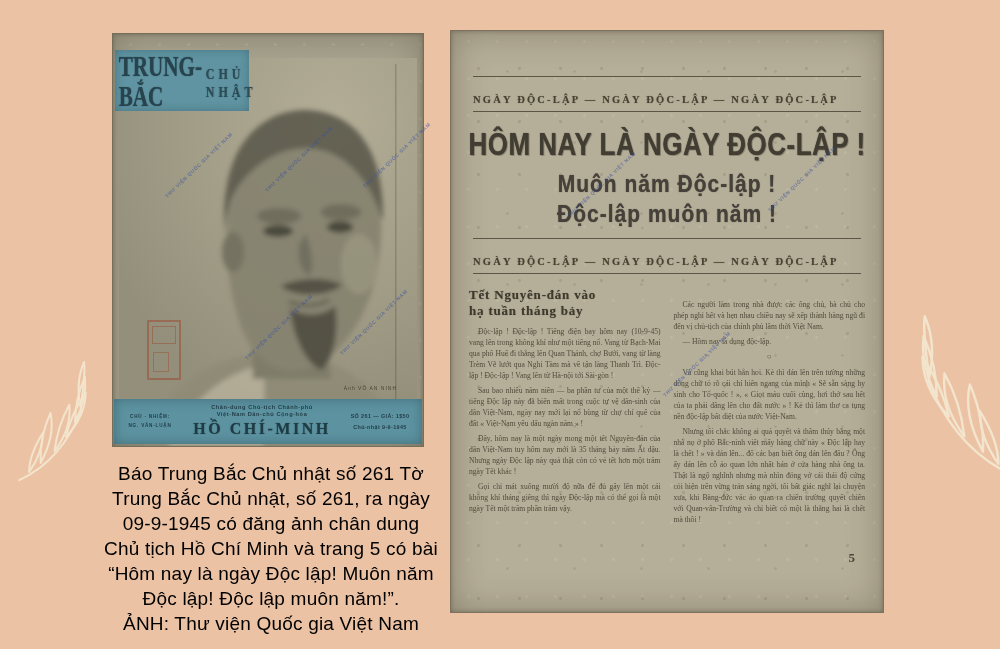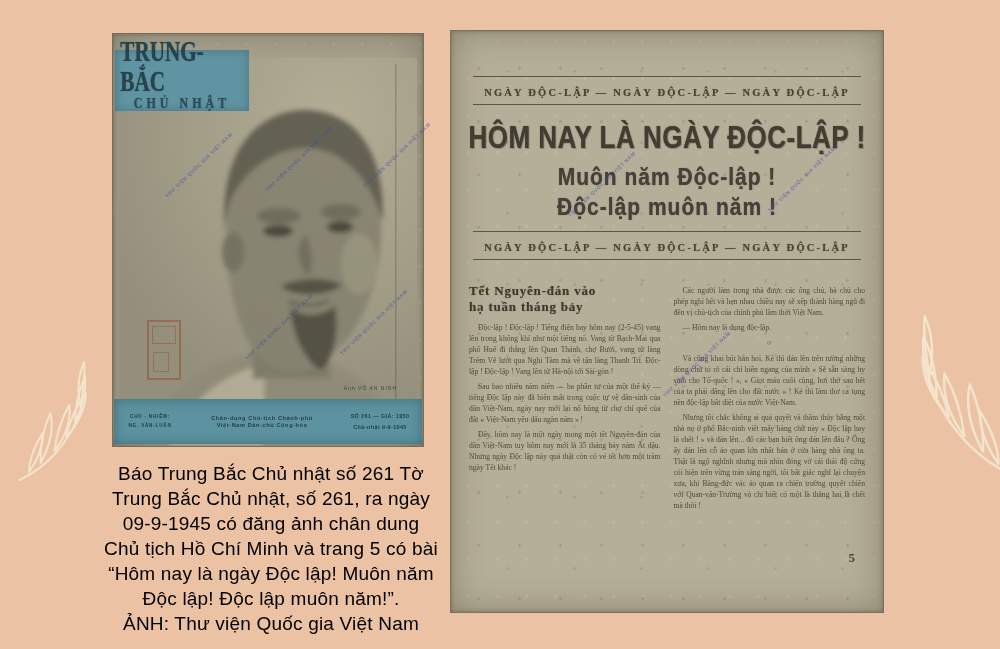--- a/index.html
+++ b/index.html
@@ -25,21 +25,21 @@
     border:1px solid rgba(75,68,50,.55);
   }
   #left-page{left:112px;top:33px;width:310px;height:412px;background-color:#a8a38e;}
   #right-page{left:450px;top:30px;width:432px;height:581px;}
 
   
   .masthead{
     position:absolute;left:2px;top:16px;width:134px;height:61px;
     background:#6094a2;
     box-shadow:inset 0 0 10px rgba(30,60,70,.35);
-    display:flex;flex-direction:column;align-items:center;justify-content:flex-end;
+    display:flex;flex-direction:row;align-items:center;justify-content:flex-start;
     z-index:4;
   }
   .masthead .mh-title{
     font-family:"Liberation Serif", serif;font-weight:bold;font-size:23px;
     transform:scaleY(1.32) scaleX(.92);color:#27434d;letter-spacing:0px;line-height:1;
     text-shadow:0 0 1px rgba(30,60,70,.8);
   }
   .masthead .mh-sub{
     margin-top:7px;font-family:"Liberation Serif", serif;font-weight:bold;font-size:12px;
     letter-spacing:4px;color:#2d4c57;transform:scaleY(1.15);
@@ -86,21 +86,21 @@
   
   .caption{
     position:absolute;left:74px;top:461px;width:394px;
     text-align:center;white-space:pre-line;
     color:#000000;font-size:19px;line-height:1.32;letter-spacing:.2px;
   }
   
   .banner-row{
     margin:0 22px;border-top:1.5px solid rgba(70,64,50,.8);
     border-bottom:1.5px solid rgba(70,64,50,.8);
-    padding:5px 0 4px;text-align:center;
+    padding:12px 0 4px;
   }
   .banner-top{margin-top:45px;}
   .banner-bottom{margin-top:12px;}
   .banner-text{
     font-family:"Liberation Serif", serif;font-weight:bold;font-size:10.5px;
     letter-spacing:2.2px;color:#474234;white-space:nowrap;
     text-shadow:0 0 1px rgba(70,64,50,.5);
   }
   .headline{
     margin-top:17px;text-align:center;color:#413d32;
@@ -118,21 +118,21 @@
   .subhead-2{margin-top:6px;}
   
   .columns{
     margin:11px 18px 0;display:flex;gap:13px;
     font-family:"Liberation Serif", serif;color:#504b3c;
   }
   .col{flex:1;font-size:7.6px;line-height:1.45;text-align:justify;}
   .col p{margin:0 0 4px;text-indent:9px;}
   .col-heading{
     font-weight:bold;font-size:13px;line-height:1.25;letter-spacing:.8px;
-    color:#3d392d;margin:12px 0 6px;white-space:pre-line;text-indent:0;
+    color:#3d392d;margin:2px 0 6px;white-space:pre-line;text-indent:0;
     text-shadow:0 0 1px rgba(60,55,45,.5);
   }
   .col .lead-space{margin-top:14px;}
   .circle-divider{text-align:center;font-size:8px;margin:3px 0 4px;color:#504b3c;}
   .page-number{
     position:absolute;right:28px;bottom:46px;
     font-family:"Liberation Serif", serif;font-size:13px;font-weight:bold;color:#4c473a;
   }
 </style>
 </head>
@@ -227,20 +227,21 @@
   <div class="stamp"></div>
 
   <div class="photo-credit">Ảnh VÕ AN NINH</div>
 
   <div class="cover-band">
     <div class="band-left" style="white-space:pre-line;">CHỦ - NHIỆM:
 NG. VĂN-LUẬN</div>
     <div class="band-center">
       <div class="band-caption">Chân-dung Chủ-tịch Chánh-phủ
 Việt-Nam  Dân-chủ  Cộng-hòa</div>
+      <div class="band-name">HỒ CHÍ-MINH</div>
     </div>
     <div class="band-right" style="white-space:pre-line;">SỐ 261 — GIÁ: 1$50
 Chủ-nhật 9-9-1945</div>
   </div>
 </div>
 
 <div class="caption">Báo Trung Bắc Chủ nhật số 261 Tờ
 Trung Bắc Chủ nhật, số 261, ra ngày
 09-9-1945 có đăng ảnh chân dung
 Chủ tịch Hồ Chí Minh và trang 5 có bài
@@ -263,23 +264,24 @@
   <div class="subhead subhead-2">Độc-lập muôn năm !</div>
 
   <div class="banner-row banner-bottom">
     <span class="banner-text">NGÀY ĐỘC-LẬP — NGÀY ĐỘC-LẬP — NGÀY ĐỘC-LẬP</span>
   </div>
 
   <div class="columns">
     <div class="col">
       <div class="col-heading">Tết Nguyên-đán vào
 hạ tuần tháng bảy</div>
-      <p>Độc-lập ! Độc-lập ! Tiếng điện bay hôm nay (2-5-45) vang lên trong không khí như một tiếng nổ. Vang từ Bạch-Mai qua phố Huế đi thẳng lên Quan Thánh, chợ Bưởi, vang từ làng Trèm Vẽ lướt qua Nghi Tàm mà về tận làng Thanh Trì. Độc-lập ! Độc-lập ! Vang lên từ Hà-nội tới Sài-gòn !</p>
+      <p>Độc-lập ! Độc-lập ! Tiếng điện bay hôm nay (10-9-45) vang lên trong không khí như một tiếng nổ. Vang từ Bạch-Mai qua phố Huế đi thẳng lên Quan Thánh, chợ Bưởi, vang từ làng Trèm Vẽ lướt qua Nghi Tàm mà về tận làng Thanh Trì. Độc-lập ! Độc-lập ! Vang lên từ Hà-nội tới Sài-gòn !</p>
       <p>Sau bao nhiêu năm niên — ba phần tư của một thế kỷ — tiếng Độc lập này đã biến mất trong cuộc tự vệ dân-sinh của dân Việt-Nam, ngày nay mới lại nổ bùng từ chợ chí quê của đất « Việt-Nam yêu dấu ngàn năm » !</p>
       <p>Đây, hôm nay là một ngày mong một tết Nguyên-đán của dân Việt-Nam tuy hôm nay mới là 35 tháng bảy năm Ất dậu. Nhưng ngày Độc lập này quả thật còn có vẻ tết hơn một trăm ngày Tết khác !</p>
+      <p>Gọi chỉ mát xuống mười độ nữa để đủ gây lên một cái không khí tháng giêng thì ngày Độc-lập mà có thể gọi là một ngày Tết một trăm phần trăm vậy.</p>
     </div>
     <div class="col">
       <p class="lead-space">Các người làm trong nhà được các ông chủ, bà chủ cho phép nghỉ hết và hẹn nhau chiều nay sẽ xếp thành hàng ngũ đi đến vị chủ-tịch của chính phủ lâm thời Việt Nam.</p>
       <p>— Hôm nay là dụng độc-lập.</p>
       <div class="circle-divider">○</div>
       <p>Và cũng khai bút hẳn hoi. Kẻ thì dán lên trên tường những dòng chữ tỏ rõ cái chí hiên ngang của mình « Sẽ sẵn sàng hy sinh cho Tổ-quốc ! », « Giọt máu cuối cùng, hơi thở sau hết của ta phải dâng lên cho đất nước » ! Kẻ thì làm thơ ca tụng nền độc-lập bất diệt của nước Việt-Nam.</p>
       <p>Nhưng tôi chắc không ai quả quyết và thâm thúy bằng một nhà nọ ở phố Bắc-ninh viết mấy hàng chữ này « Độc lập hay là chết ! » và dán lên... đố các bạn biết ông dán lên đâu ? Ông ấy dán lên cỗ áo quan lớn nhất bán ở cửa hàng nhà ông ta. Thật là ngộ nghĩnh nhưng mà nhìn đóng vở cái thái độ cứng cỏi hiện trên vừng trán sáng ngời, tôi bất giác nghĩ lại chuyện xưa, khi Bàng-đức vác áo quan ra chiến trường quyết chiến với Quan-vân-Trường và chỉ biết có một là thắng hai là chết mà thôi !</p>
     </div>
   </div>
 

